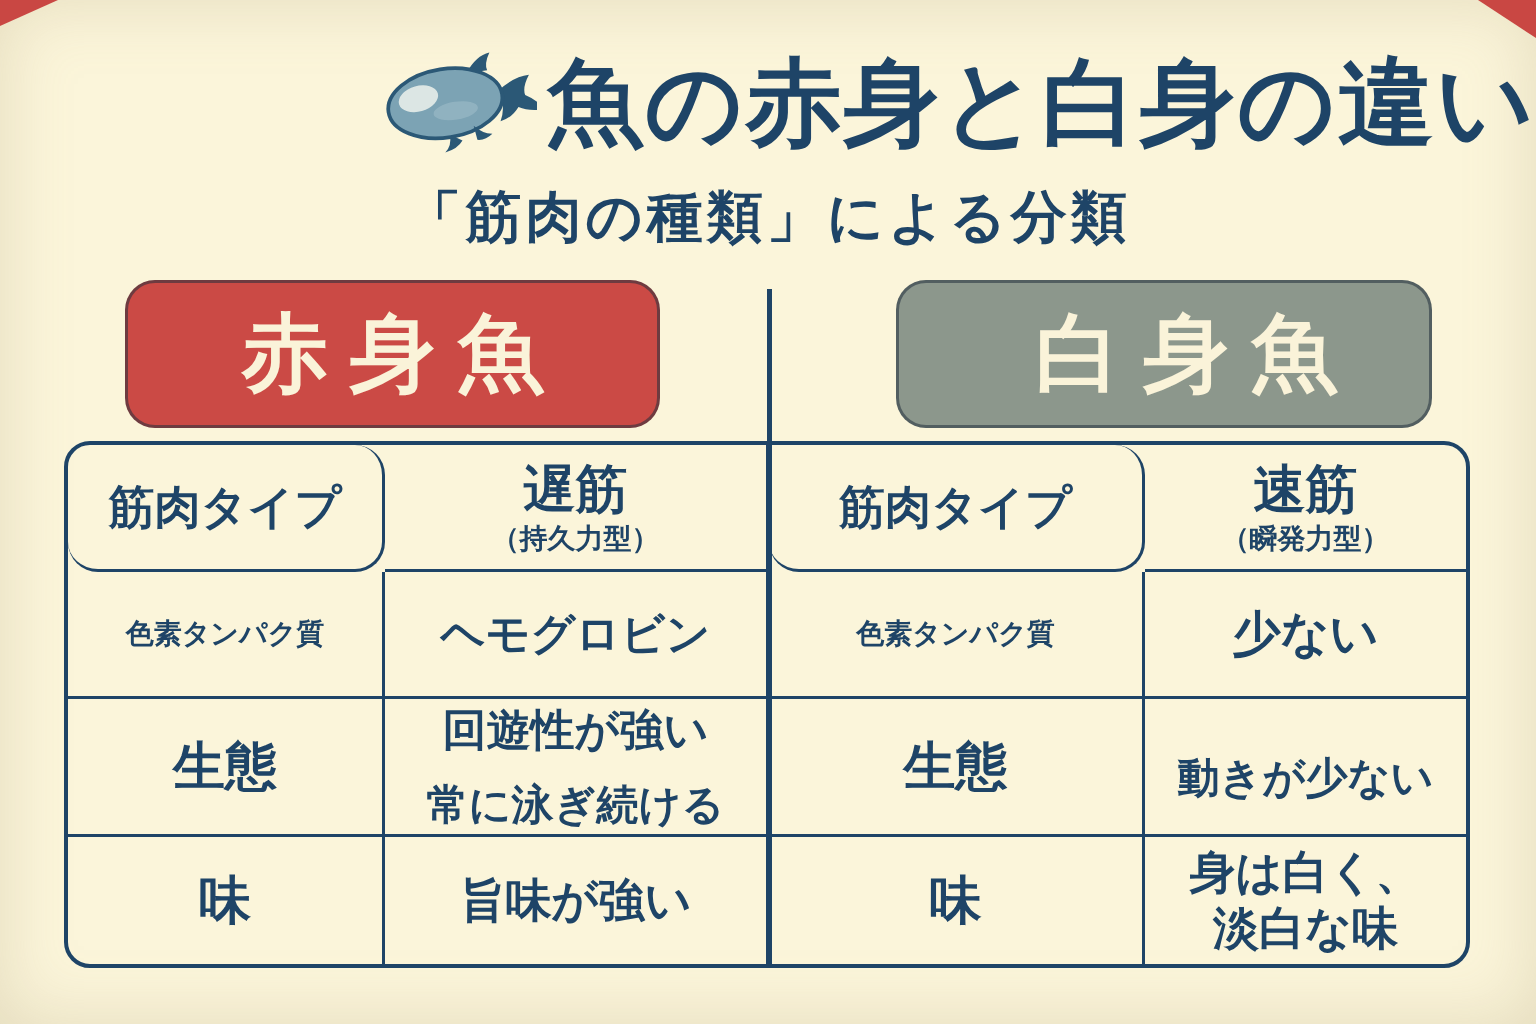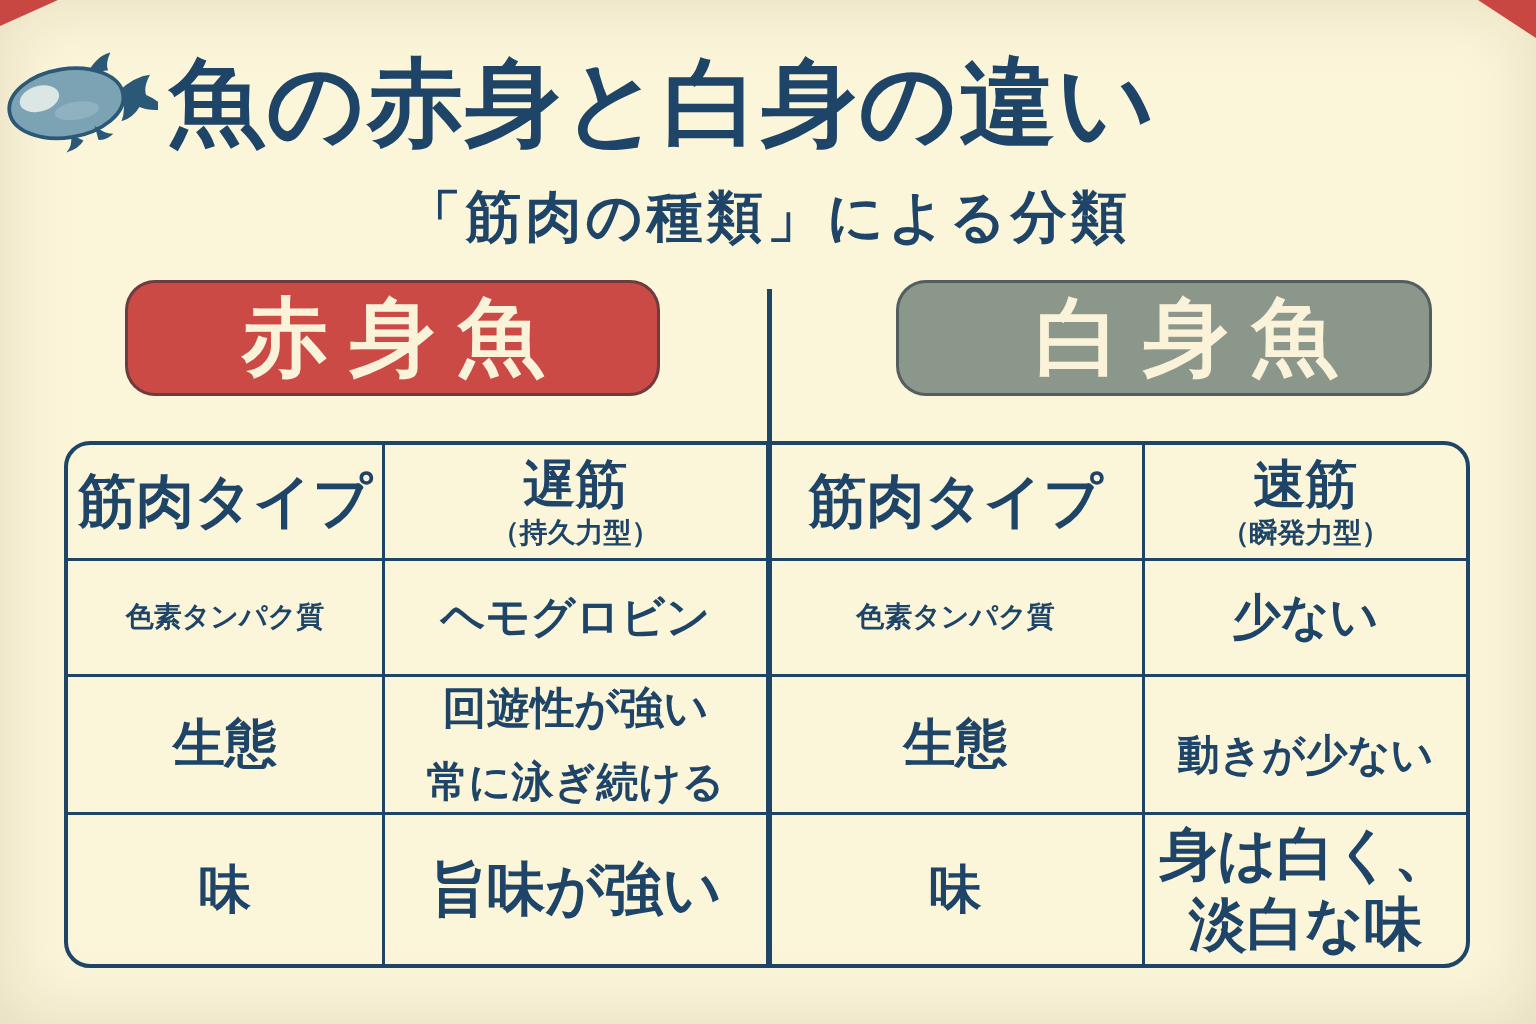--- a/index.html
+++ b/index.html
@@ -9,44 +9,44 @@
     font-family:"Liberation Sans","DejaVu Sans",sans-serif;
     position:relative;overflow:hidden;
     color:#1E4467;
   }
   .stage{position:absolute;inset:0;box-shadow:inset 0 0 70px rgba(170,150,110,.28);}
   
   .corner{position:absolute;background:#C94743;}
   .corner.tl{left:0;top:0;width:58px;height:26px;clip-path:polygon(0 0,100% 0,0 100%);}
   .corner.tr{right:0;top:0;width:58px;height:38px;clip-path:polygon(0 0,100% 0,100% 100%);}
   
-  .header{position:absolute;top:40px;left:0;width:1536px;text-align:left;white-space:nowrap;}
+  .header{position:absolute;top:40px;left:0;width:1536px;text-align:right;white-space:nowrap;}
   .fish{display:inline-block;vertical-align:-18px;width:158px;height:112px;margin-right:6px;}
   .title{display:inline-block;font-size:96px;font-weight:800;letter-spacing:2px;color:#1E4467;}
   .subtitle{position:absolute;top:180px;left:0;width:1536px;text-align:center;
     font-size:56px;font-weight:800;letter-spacing:4px;color:#1E4467;}
   
-  .badge{position:absolute;top:280px;height:116px;border-radius:30px;
+  .badge{position:absolute;top:280px;height:148px;border-radius:30px;
     display:flex;align-items:center;justify-content:center;
     font-size:86px;font-weight:800;letter-spacing:22px;text-indent:22px;
     color:#FAF3D9;border:3px solid rgba(35,48,60,.55);box-sizing:border-box;}
   .badge.red{left:125px;width:535px;background:#CB4A45;}
   .badge.gray{left:896px;width:536px;background:#8C978C;padding-left:44px;}
   
   .divider{position:absolute;left:767px;top:289px;width:5px;height:676px;background:#1E4467;}
   
   .table{position:absolute;left:64px;top:441px;width:1406px;height:527px;
     border:4px solid #1E4467;border-radius:26px;box-sizing:border-box;
     display:grid;grid-template-columns:317px 384px 376px 1fr;grid-template-rows:repeat(4,1fr);
     overflow:hidden;}
   .cell{display:flex;flex-direction:column;align-items:center;justify-content:center;
     text-align:center;font-weight:800;color:#1E4467;line-height:1.22;padding:4px 6px;box-sizing:border-box;}
   .bR{border-right:3px solid #1E4467;}
   .bB{border-bottom:3px solid #1E4467;}
-  .fs52{font-size:52px;} .fs48{font-size:48px;} .fs46{font-size:58px;}
+  .fs52{font-size:52px;} .fs48{font-size:48px;} .fs46{font-size:46px;border-radius:30px;}
   .fs44{font-size:44px;} .fs42{font-size:42px;margin-top:22px;} .fs40{font-size:28px;} .fs38{font-size:38px;}
 </style>
 </head>
 <body>
 
 <div class="stage">
 
   <div class="corner tl"></div>
   <div class="corner tr"></div>
 

